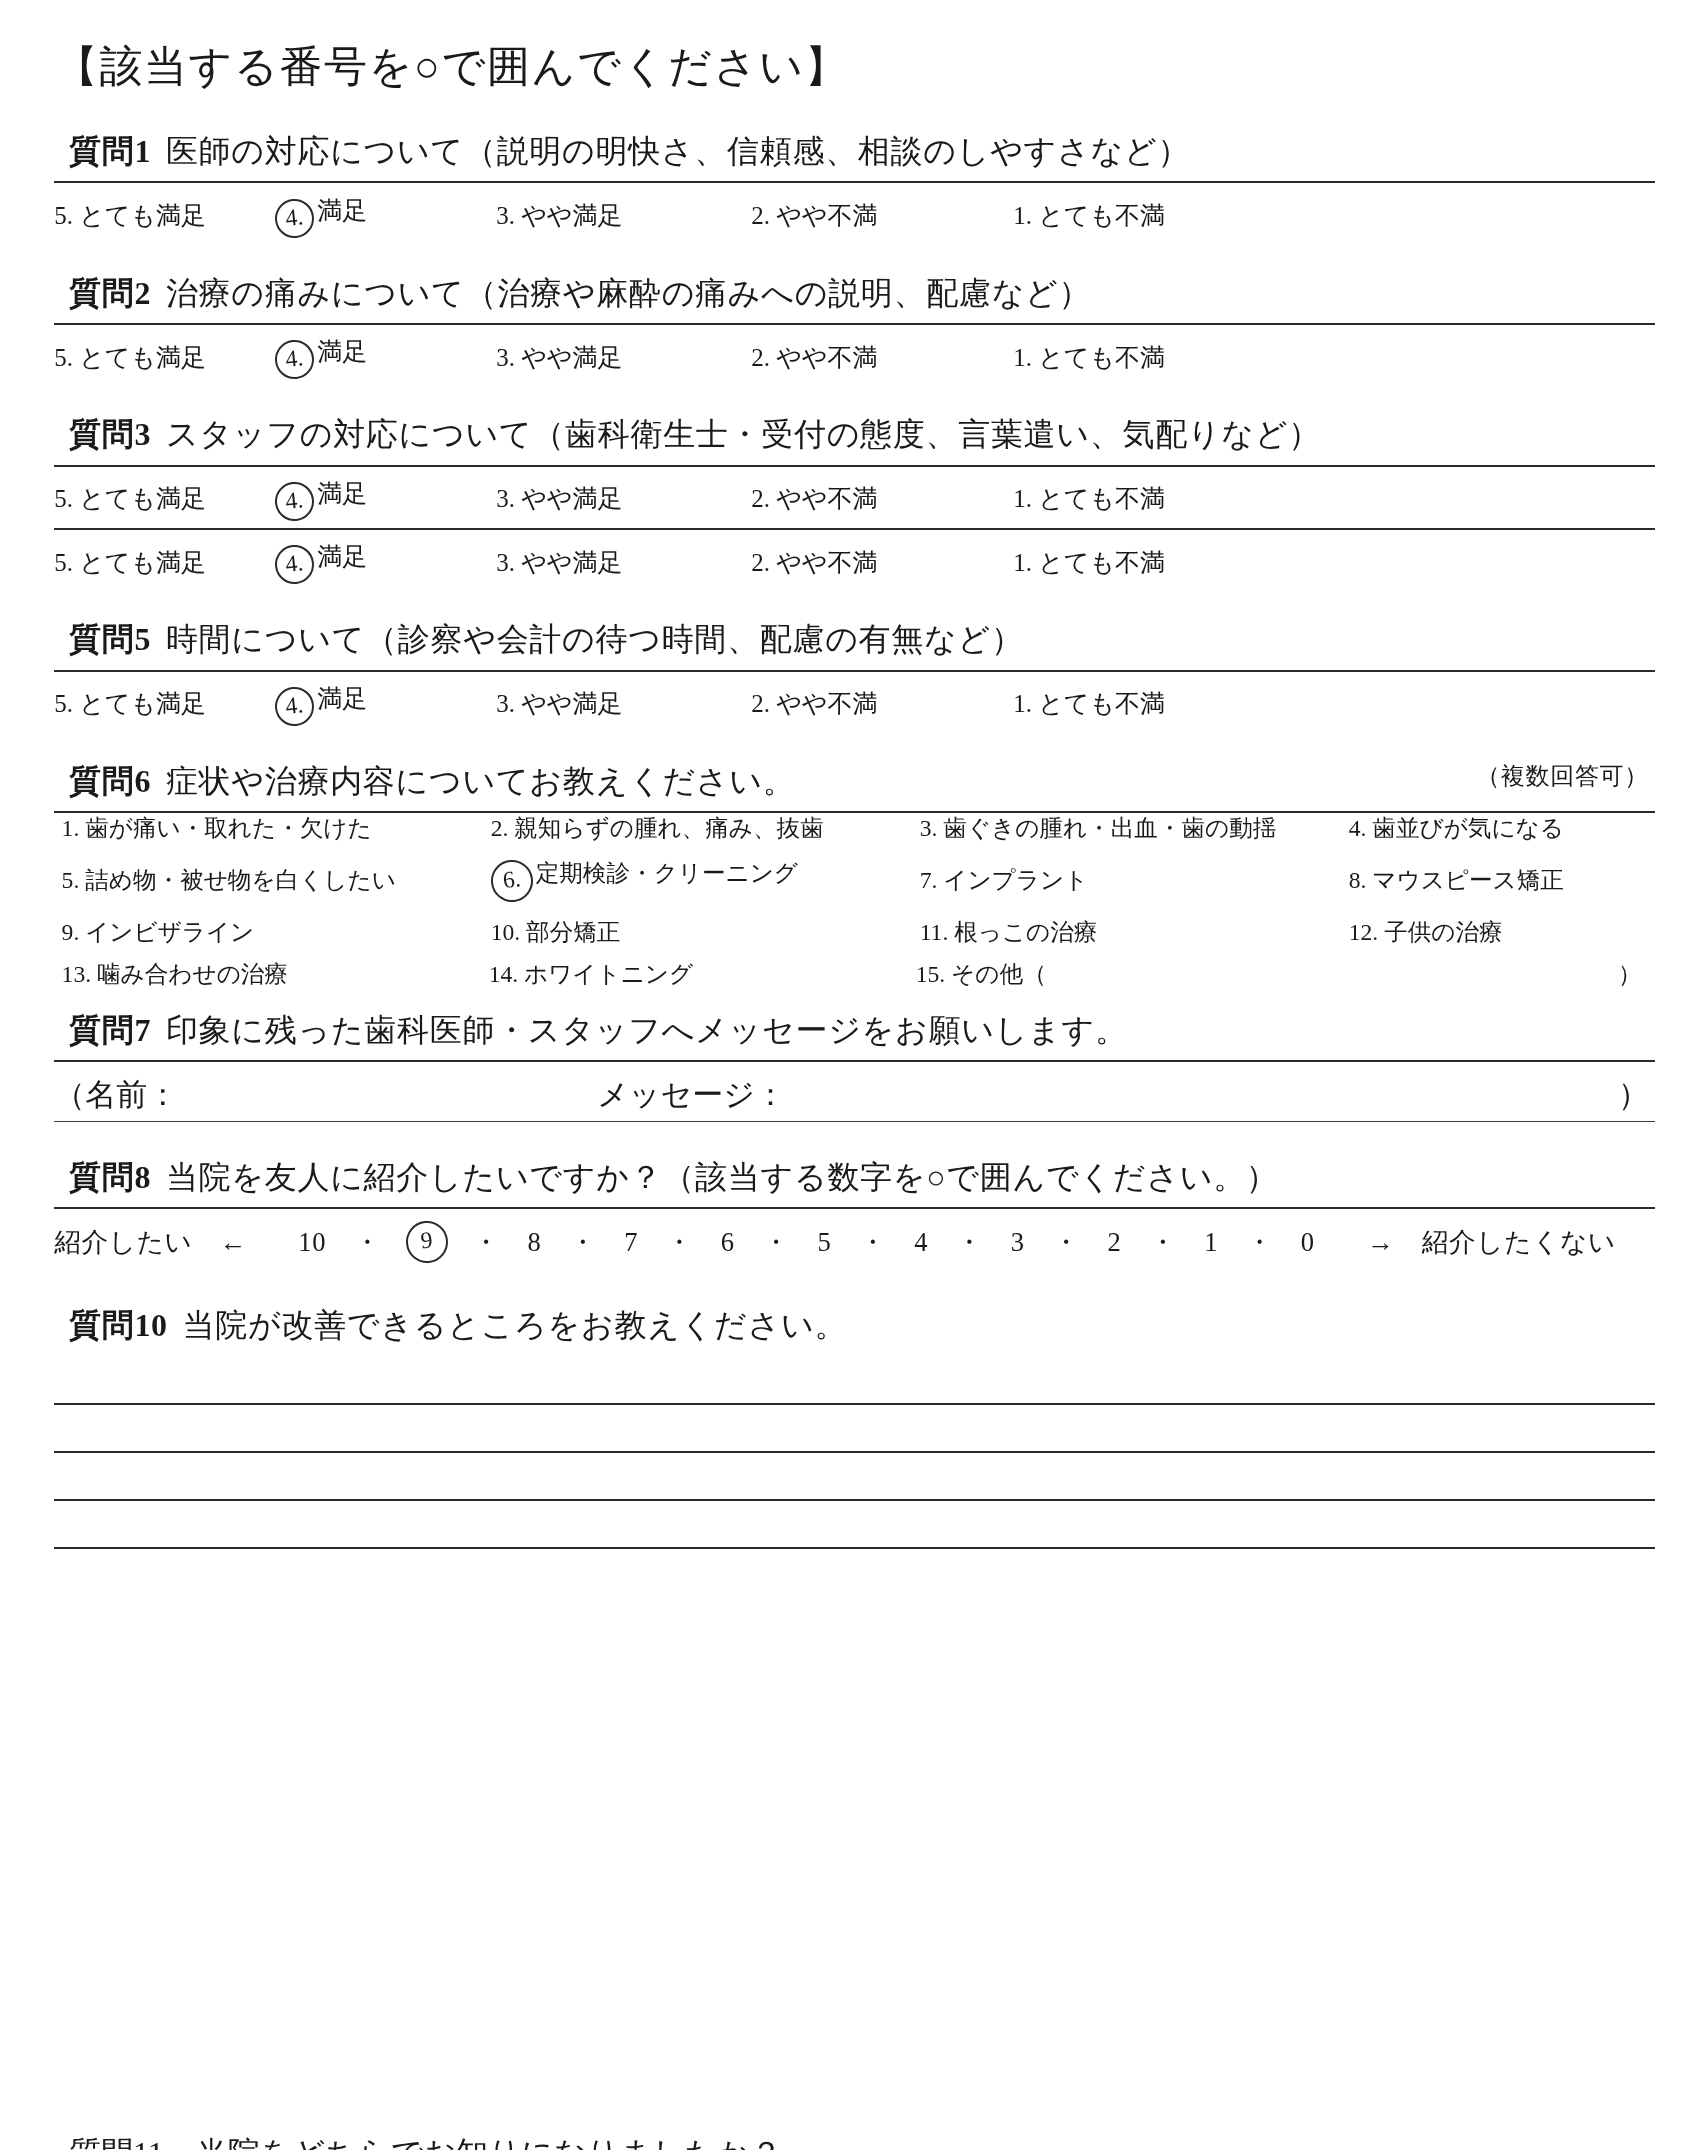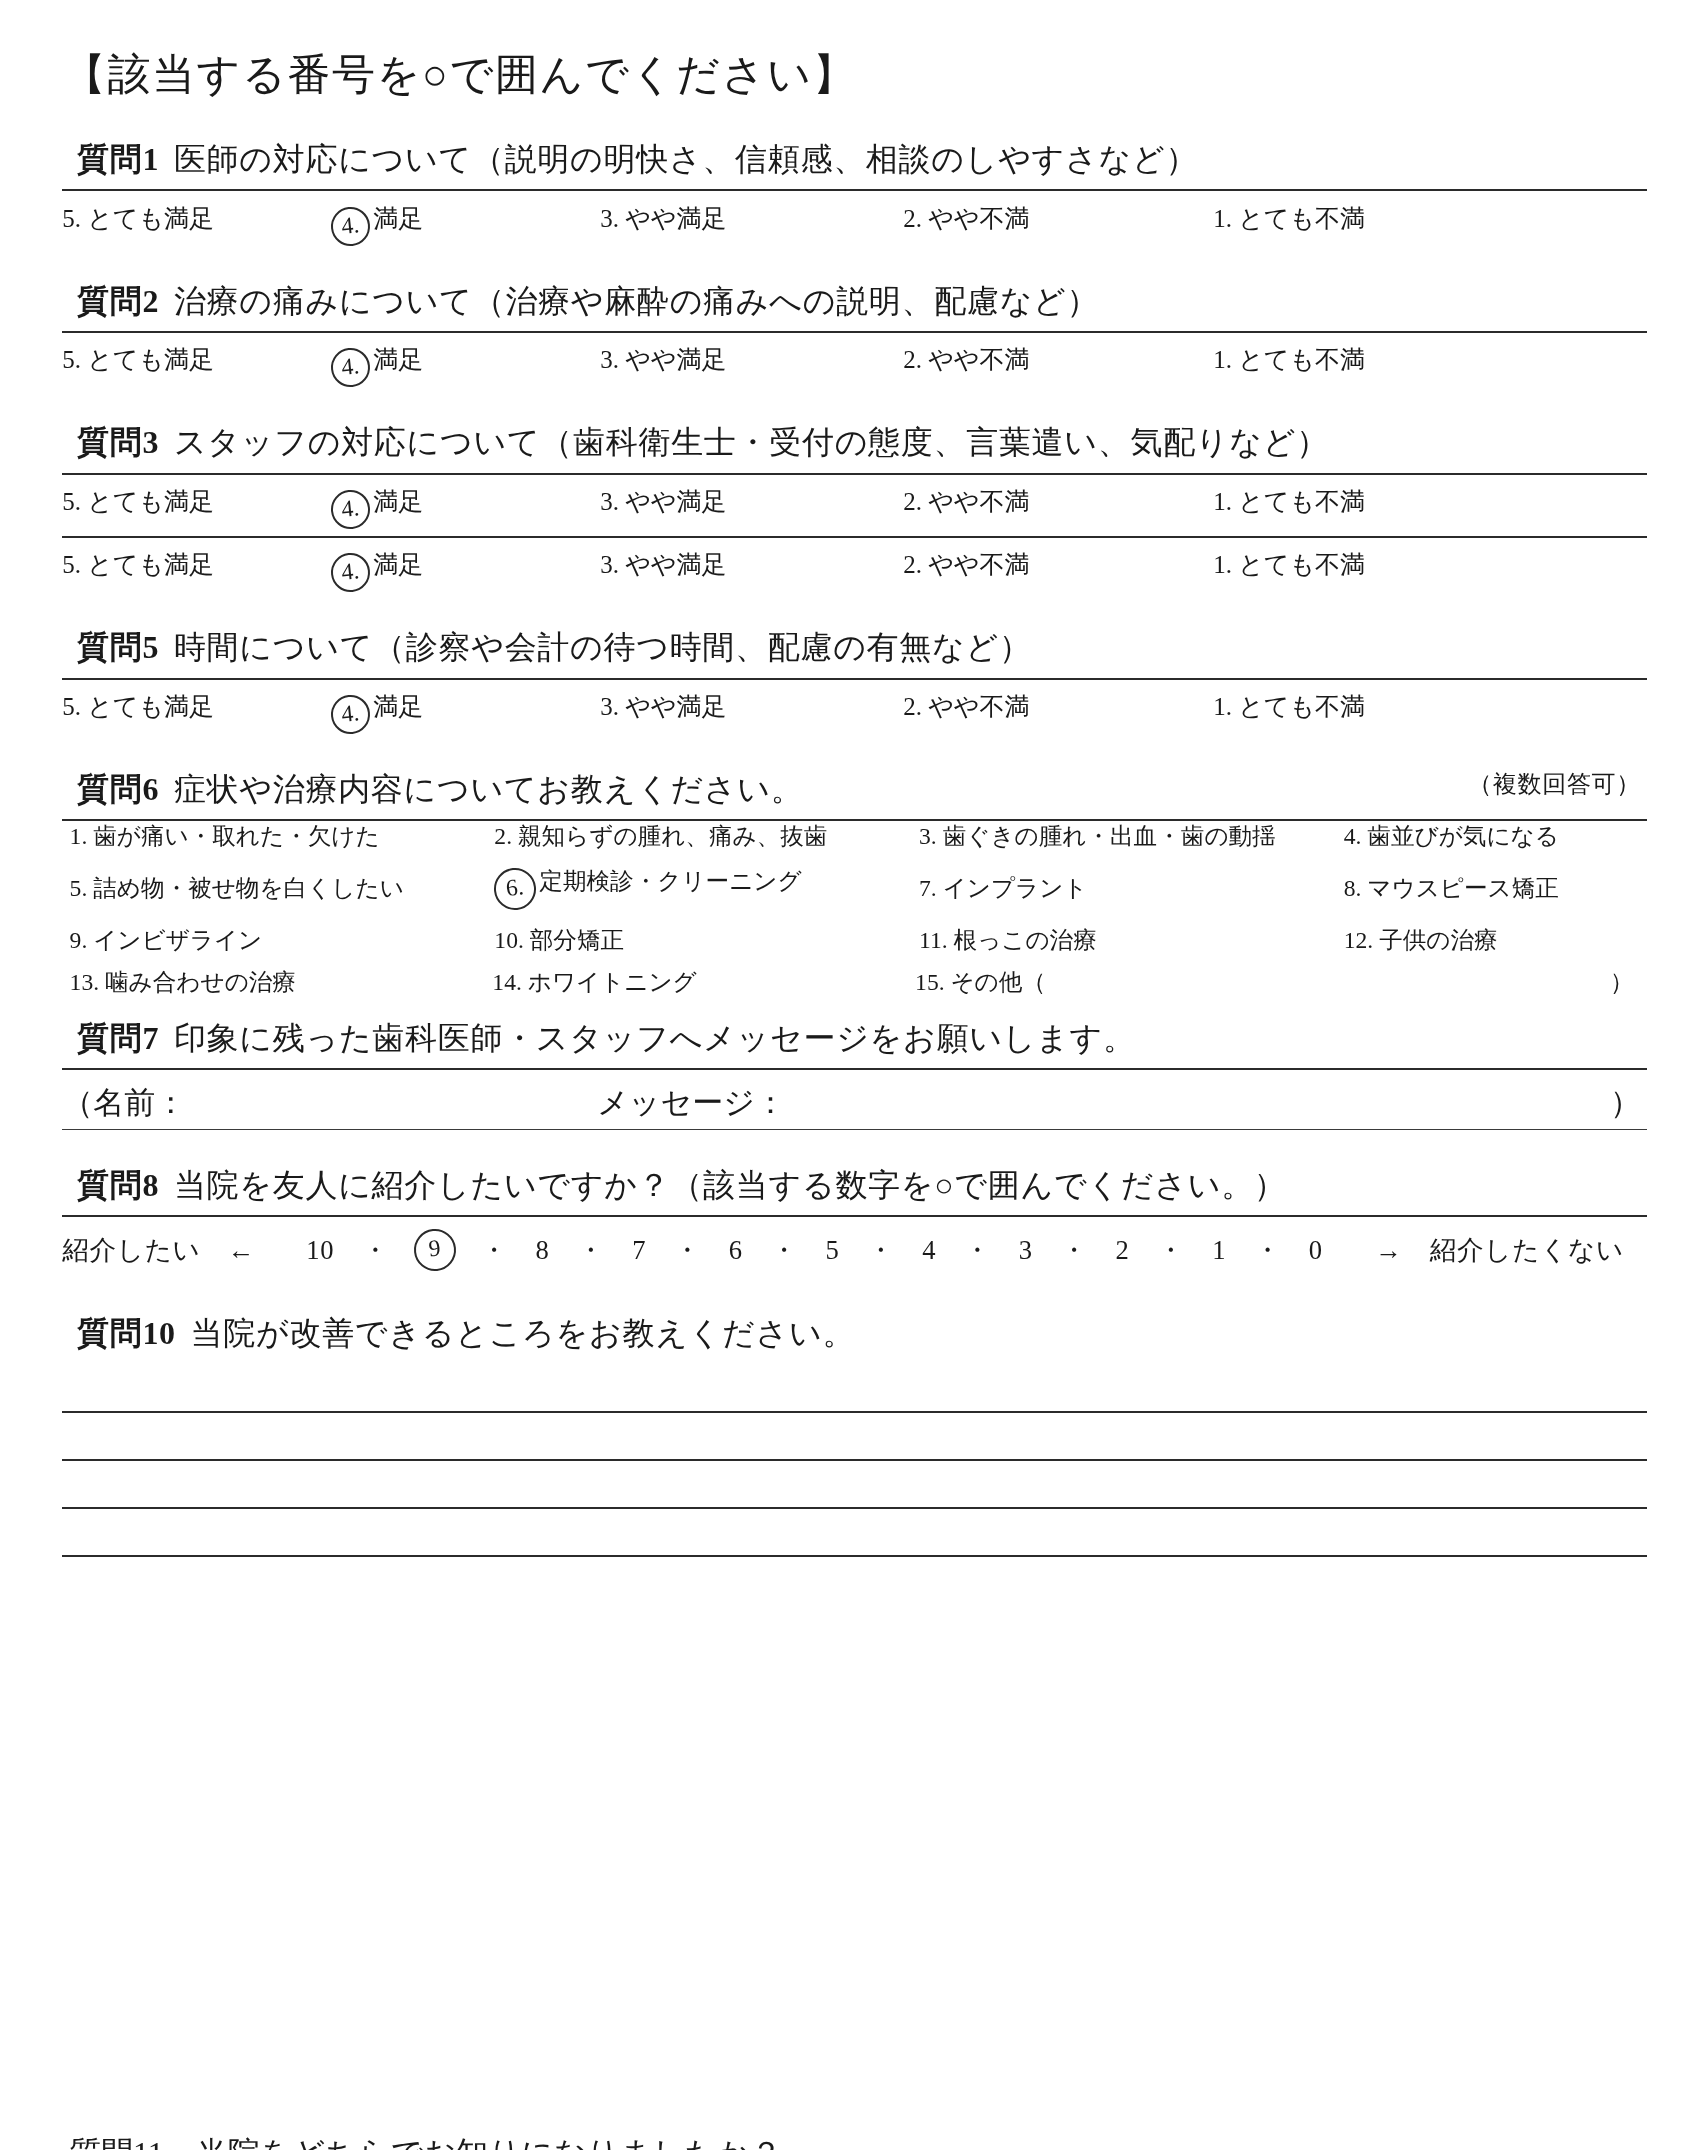--- a/index.html
+++ b/index.html
@@ -8,21 +8,21 @@
     height:2151px;
     font-family:"Liberation Serif","DejaVu Serif",serif;
     color:#1a1a1a;
     position:relative;
     overflow:hidden;
   }
   .sheet{
     position:relative;
     width:1701px;
     height:2151px;
-    padding:8px;
+    padding:0;
     box-sizing:border-box;
   }
   
   .title{
     font-size:43px;
     letter-spacing:1.5px;
     padding:38px 0 0 55px;
     font-weight:500;
   }
   .block{ padding:0 52px 0 69px; }
@@ -35,24 +35,24 @@
   .q-head .qno{ margin-right:14.8px;font-weight:bold; }
   .rule{
     border-bottom:2.2px solid #2b2b2b;
     margin-top:7.4px;
     margin-left:-14.8px;
     margin-right:-5.9px;
   }
   .rule.thin{ border-bottom:1.5px solid #3a3a3a; }
   .scale{
     display:flex;
+    align-items:center;
     font-size:25px;
     margin-top:10.3px;
     margin-left:-14.8px;
-    gap:48px;
   }
   .scale .opt{ white-space:nowrap; }
   .opt-1{ width:221px; }
   .opt-2{ width:221px; }
   .opt-3{ width:255px; }
   .opt-4{ width:262px; }
   .opt-5{ width:244px; }
   .circled{
     display:inline-block;
     border:2.2px solid #2b2b2b;

